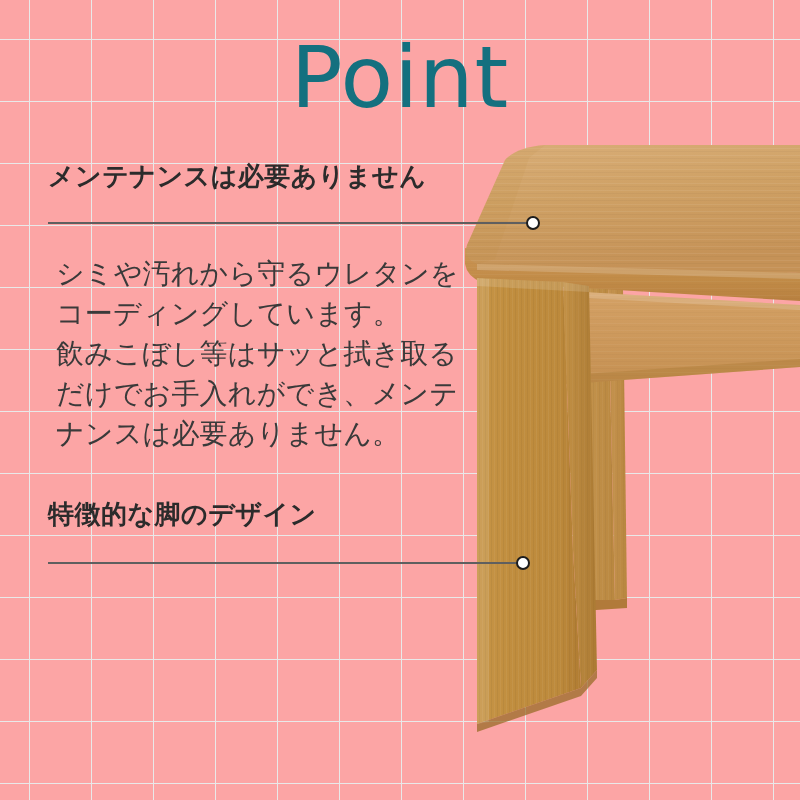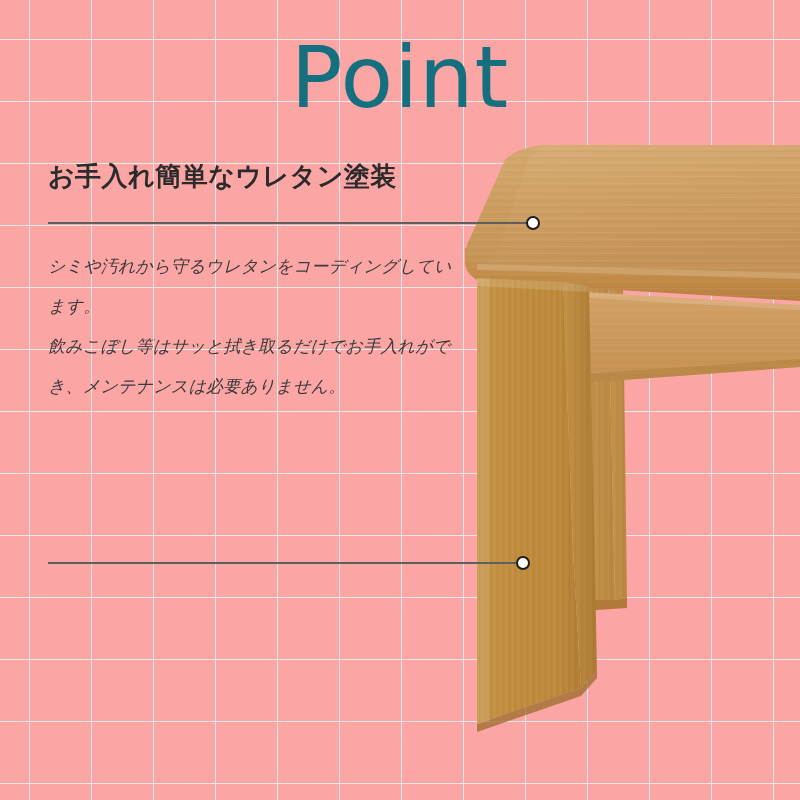--- a/index.html
+++ b/index.html
@@ -53,27 +53,26 @@
     font-weight: 700;
     color: #2b2b2b;
     letter-spacing: 0.5px;
     line-height: 1.25;
     margin: 0;
     white-space: nowrap;
     font-family: "DejaVu Sans", "Liberation Sans", sans-serif;
   }
 
   .sec-body {
-    margin: 0;
-    font-size: 17px;
+    margin: 8px;
+    font-size: 28px;
     line-height: 40px;
     color: #3a3a3a;
     letter-spacing: 0.2px;
     font-family: "DejaVu Sans", "Liberation Sans", sans-serif;
-    font-style: italic;
   }
   #body-1 { position: absolute; left: 48px; top: 246px; width: 412px; }
   #body-2 { position: absolute; left: 48px; top: 588px; width: 412px; }
 
   
   .leader {
     position: absolute;
     height: 2px;
     background: #5f5f5f;
   }
@@ -195,23 +194,26 @@
         <path d="M 22 594 L 126 558 L 142 540 L 142 548 L 126 566 L 22 602 Z" fill="#9a6c28" opacity="0.75"></path>
 
         <path d="M 22 148 L 34 149 L 34 592 L 22 594 Z" fill="#ffffff" opacity="0.10"></path>
       </g>
     </svg>
   </div>
 
   <div id="title">Point</div>
 
   <div class="block" id="block-1">
-    <h2 class="sec-heading">お手入れ簡単なウレタン塗装</h2>
+    <h2 class="sec-heading">メンテナンスは必要ありません</h2>
   </div>
   <div class="leader" id="leader-1"></div>
   <div class="callout-dot" id="dot-1"></div>
   <p class="sec-body" id="body-1" style="white-space: pre-wrap;">シミや汚れから守るウレタンをコーディングしています。
 飲みこぼし等はサッと拭き取るだけでお手入れができ、メンテナンスは必要ありません。</p>
 
+  <div class="block" id="block-2">
+    <h2 class="sec-heading">特徴的な脚のデザイン</h2>
+  </div>
   <div class="leader" id="leader-2"></div>
   <div class="callout-dot" id="dot-2"></div>
 
 </div>
 
 </body></html>

